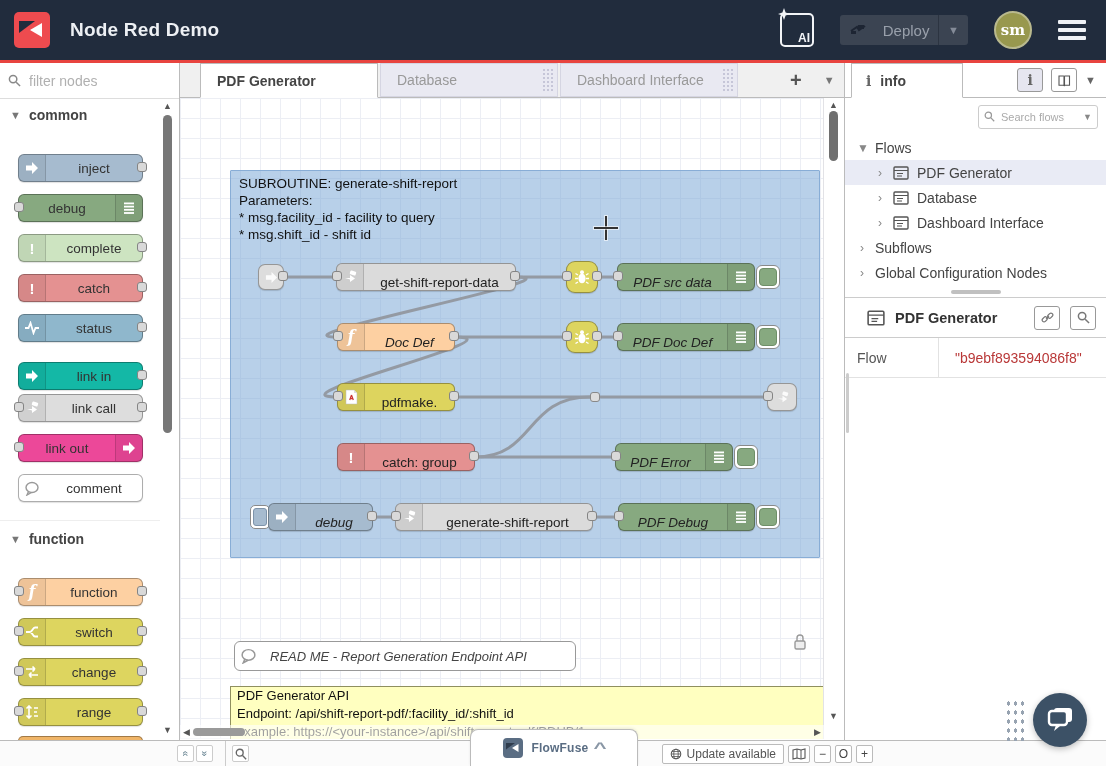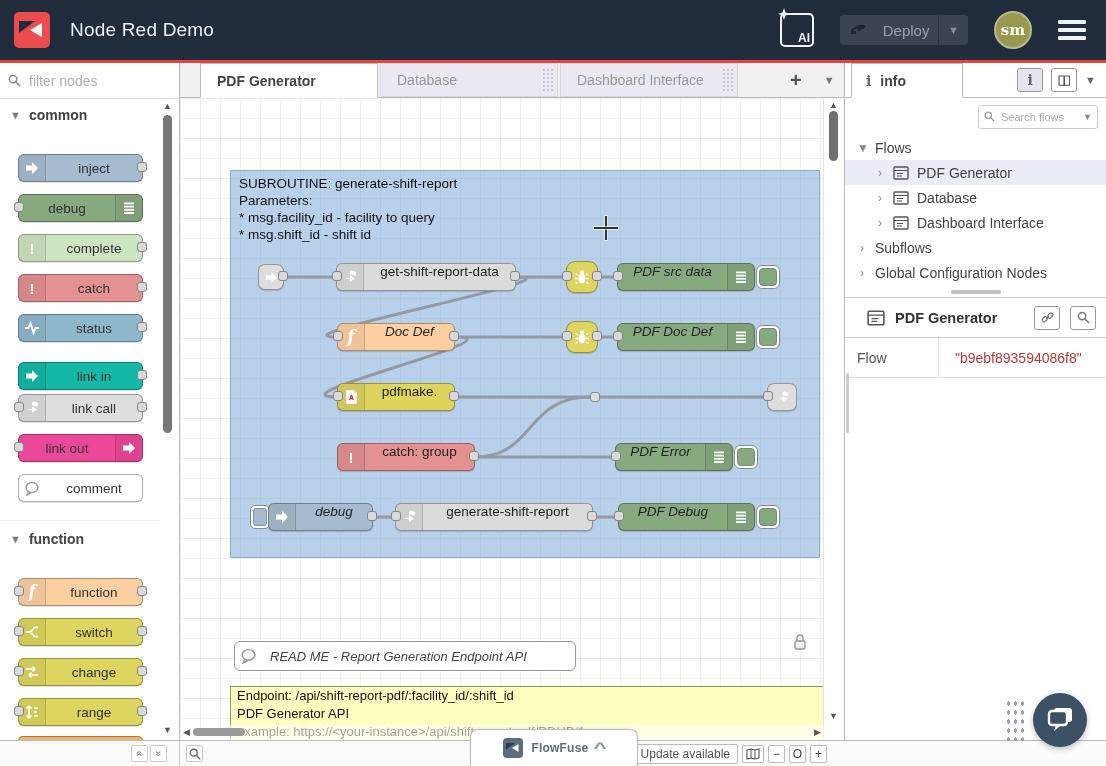--- a/index.html
+++ b/index.html
@@ -3,39 +3,39 @@
 <meta charset="utf-8">
 <style>
   html,body{margin:0;padding:0;background:#888;}
   .app{position:relative;width:1106px;height:766px;background:#fff;overflow:hidden;
        font-family:"Liberation Sans","DejaVu Sans",sans-serif;font-size:13px;color:#333;}
   
   .hdr{position:absolute;left:0;top:0;width:1106px;height:60px;background:#212c3d;display:flex;align-items:center;}
   .redline{position:absolute;left:0;top:60px;width:1106px;height:3px;background:#e8443f;z-index:5;}
   .logo{width:36px;height:36px;margin-left:14px;border-radius:5px;background:#ee4b4f;position:relative;flex:none;}
   .logo svg{position:absolute;inset:0;}
-  .hdr-title{color:#edf0f4;font-size:19px;margin-left:20px;letter-spacing:.2px;}
+  .hdr-title{color:#edf0f4;font-size:19px;margin-left:20px;letter-spacing:.2px;font-weight:bold;}
   .hdr-right{margin-left:auto;display:flex;align-items:center;gap:26px;margin-right:20px;}
   .ai-box{width:30px;height:30px;border:2px solid #f2f4f7;border-radius:5px;position:relative;}
   .ai-box .ai-t{position:absolute;right:2px;bottom:0px;color:#f2f4f7;font-weight:bold;font-size:12px;}
   .ai-box .sparkle{position:absolute;left:-5px;top:-7px;}
   .deploy{width:128px;height:30px;background:#3b4452;border-radius:3px;display:flex;align-items:center;color:#99a0ab;font-size:15px;}
   .deploy .dep-ic{margin:0 8px 0 10px;}
   .deploy .dep-lbl{flex:1;text-align:center;}
   .deploy .dep-sep{width:1px;height:30px;background:#2c3441;}
   .deploy .caret{color:#848b98;font-size:11px;padding:0 9px;}
   .avatar{width:34px;height:34px;border-radius:50%;background:#98984e;color:#fff;display:flex;align-items:center;justify-content:center;
           font-family:"DejaVu Serif","Liberation Serif",serif;font-weight:bold;font-size:15px;border:2px solid #b9b98e;}
   .burger{width:28px;display:flex;flex-direction:column;gap:4px;cursor:pointer;}
   .burger i{display:block;height:4px;background:#eef1f5;border-radius:1px;}
   
   .palette{position:absolute;left:0;top:63px;width:180px;height:677px;background:#fff;border-right:1px solid #bbb;box-sizing:border-box;}
   .canvas-col{position:absolute;left:180px;top:63px;width:665px;height:677px;background:#fff;border-right:1px solid #bbb;box-sizing:border-box;}
   .sidebar{position:absolute;left:845px;top:63px;width:261px;height:677px;background:#fff;}
-  .footerbar{position:absolute;left:0;top:740px;width:1106px;height:26px;background:#fbfbfb;border-top:1px solid #bbb;box-sizing:border-box;display:flex;}
+  .footerbar{position:absolute;left:0;top:740px;width:1106px;height:26px;background:#fbfbfb;border-top:1px solid #bbb;box-sizing:border-box;display:flex;padding-left:46px;}
   
   .pal-search{height:36px;border-bottom:1px solid #ddd;display:flex;align-items:center;padding:0 8px;gap:6px;box-sizing:border-box;}
   .pal-search input{border:none;outline:none;font-size:14px;color:#666;width:130px;font-family:inherit;}
   .pal-search input::placeholder{color:#b0b0b0;}
   .pal-body{position:relative;height:641px;overflow:hidden;}
   .cat-h{position:absolute;left:10px;display:flex;align-items:center;gap:8px;font-weight:bold;font-size:14px;color:#444;}
   .cat-h .chev{color:#777;font-size:11px;}
   .pal-divider{position:absolute;left:0;width:160px;border-top:1px solid #eee;}
   .pnode{position:absolute;left:18px;width:125px;height:28px;border:1px solid rgba(0,0,0,.32);border-radius:6px;
          box-sizing:border-box;display:flex;align-items:center;font-size:13.5px;color:#333;box-shadow:0 1px 1px rgba(0,0,0,.12);}
@@ -67,21 +67,21 @@
   
   .ws{position:relative;width:664px;height:641px;overflow:hidden;
       background-image:linear-gradient(#eceef4 1px,transparent 1px),linear-gradient(90deg,#eceef4 1px,transparent 1px);
       background-size:20px 20px;}
   .group-blue{position:absolute;left:50px;top:72px;width:590px;height:388px;background:rgba(125,170,215,.55);border:1px solid #88add6;border-radius:1px;box-sizing:border-box;z-index:1;}
   .group-note{position:absolute;left:8px;top:4px;color:#111;font-size:13.5px;line-height:17px;white-space:nowrap;}
   .group-yellow{position:absolute;left:50px;top:588px;width:599px;height:60px;background:#ffffc0;border:1px solid #8f8f5f;box-sizing:border-box;z-index:1;}
   .group-yellow .gy-line{padding:1px 6px;color:#111;font-size:13px;line-height:16px;white-space:nowrap;}
   .wires{position:absolute;left:0;top:0;z-index:2;pointer-events:none;}
   .fnode{position:absolute;height:28px;border:1px solid rgba(0,0,0,.32);border-radius:6px;box-sizing:border-box;
-         display:flex;align-items:flex-start;font-size:13.5px;color:#222;z-index:3;box-shadow:0 1px 1px rgba(0,0,0,.15);}
+         display:flex;align-items:flex-end;font-size:13.5px;color:#222;z-index:3;box-shadow:0 1px 1px rgba(0,0,0,.15);}
   .fnode .it{font-style:italic;}
   .smallnode{position:absolute;border:1px solid rgba(0,0,0,.32);border-radius:7px;box-sizing:border-box;display:flex;align-items:center;justify-content:center;z-index:3;box-shadow:0 1px 1px rgba(0,0,0,.15);}
   .toggle{position:absolute;right:-26px;top:1px;width:24px;height:24px;background:#fff;border:1px solid #8a8a8a;border-radius:6px;box-sizing:border-box;z-index:2;}
   .toggle i{position:absolute;inset:2px;background:#87a980;border:1px solid #6f8f68;border-radius:4px;}
   .injbtn{position:absolute;left:70px;top:407px;width:20px;height:24px;background:#fff;border:1px solid #8a8a8a;border-radius:5px;box-sizing:border-box;z-index:2;}
   .injbtn i{position:absolute;inset:2px;background:#a6bbcf;border:1px solid #7d93aa;border-radius:3px;}
   .junction{position:absolute;left:410px;top:294px;width:10px;height:10px;background:#ddd;border:1px solid #888;border-radius:3px;box-sizing:border-box;z-index:3;}
   .comment-node{position:absolute;left:54px;top:543px;width:342px;height:30px;background:#fff;border:1px solid #999;border-radius:6px;
                 box-sizing:border-box;display:flex;align-items:center;z-index:3;}
   .comment-node .nlabel{font-style:italic;color:#444;text-align:left;padding-left:8px;}
@@ -583,22 +583,22 @@
         <span class="band l plain">
             <svg width="17" height="16" viewBox="0 0 16 15">
               <ellipse cx="8" cy="6.5" rx="6" ry="5" fill="none" stroke="#999" stroke-width="1.4"></ellipse>
               <path d="M4.5 10.5L3 14l4.5-2.5" fill="none" stroke="#999" stroke-width="1.4"></path>
             </svg>
           </span>
         <span class="nlabel">READ ME - Report Generation Endpoint API</span>
       </div>
 
       <div class="group-yellow">
+        <div class="gy-line">PDF Generator API</div>
         <div class="gy-line">Endpoint: /api/shift-report-pdf/:facility_id/:shift_id</div>
-        <div class="gy-line">PDF Generator API</div>
         <div class="gy-line">example: https://&lt;your-instance&gt;/api/shift-report-pdf/PDHB/1</div>
       </div>
 
       <div class="vscroll">
         <span class="arr" style="top:2px">▲</span>
         <span class="thumb"></span>
         <span class="arr" style="top:613px">▼</span>
       </div>
       <div class="hscroll">
         <span class="arr">◀</span>

